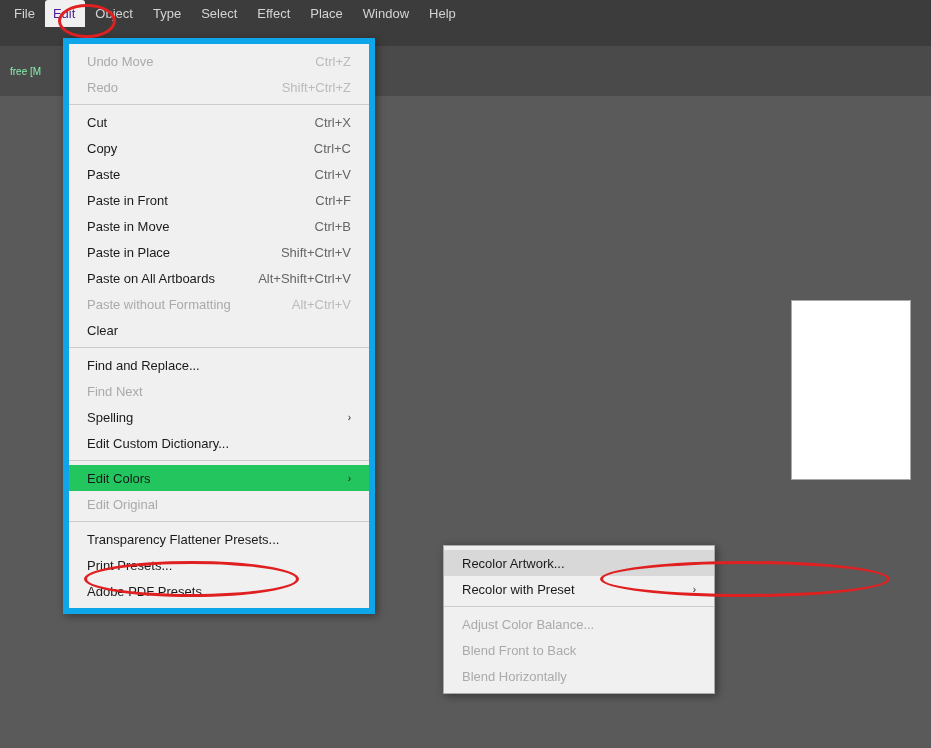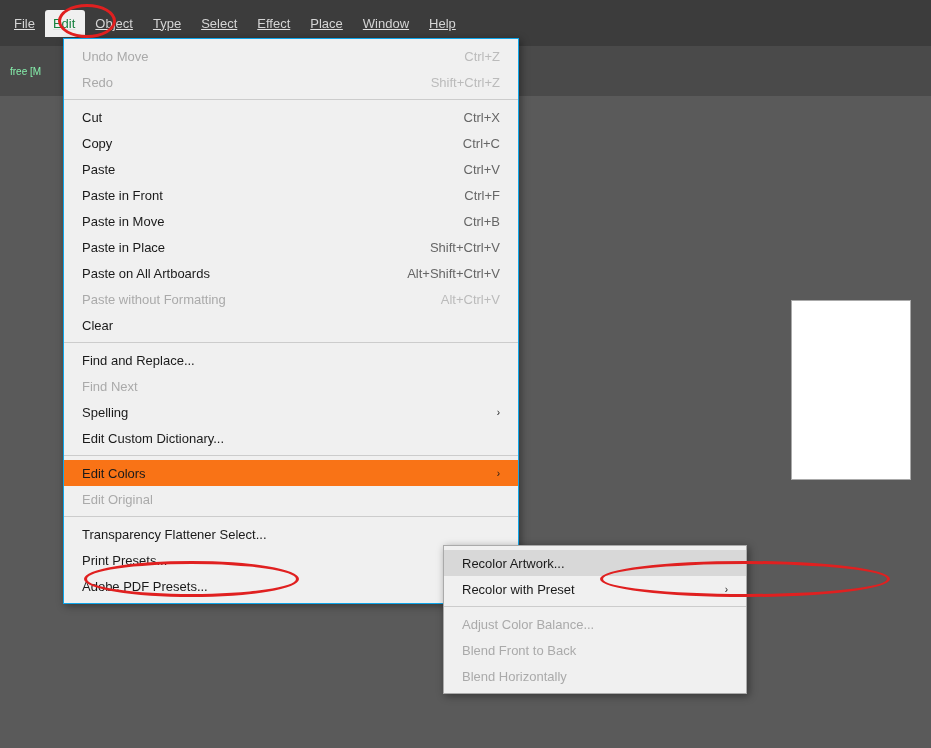--- a/index.html
+++ b/index.html
@@ -12,25 +12,24 @@
       color: #e0e0e0;
       overflow: hidden;
       position: relative;
     }
 
     
     .menubar {
       background: #3c3c3c;
       height: 46px;
       display: flex;
-      align-items: center;
+      align-items: flex-start;
       padding: 0 4px;
       position: relative;
       z-index: 10;
-      text-decoration: underline;
     }
     .menubar-item {
       padding: 6px 10px;
       color: #d4d4d4;
       cursor: pointer;
       border-radius: 3px;
       font-size: 13px;
     }
 
     
@@ -46,22 +45,22 @@
       font-size: 10px;
     }
 
     
     .dropdown-menu {
       position: absolute;
       top: 38px;
       left: 63px;
       background: #f0f0f0;
       color: #1a1a1a;
-      width: 456px;
-      border: 1px solid #0ea5e9;
+      width: 312px;
+      border: 6px solid #0ea5e9;
       box-shadow: 2px 2px 8px rgba(0,0,0,0.4);
       z-index: 100;
       padding: 4px 0;
     }
 
     .menu-item {
       display: flex;
       justify-content: space-between;
       align-items: center;
       padding: 5px 18px 5px 18px;
@@ -88,32 +87,32 @@
     }
 
     .menu-separator {
       height: 1px;
       background: #ccc;
       margin: 4px 0;
     }
 
     
     .menu-item.edit-colors-highlighted {
-      background: #f97316;
+      background: #22c55e;
       color: #1a1a1a;
     }
 
     
     .submenu {
       position: absolute;
       left: 443px;
       top: 545px;
       background: #f0f0f0;
       color: #1a1a1a;
-      width: 304px;
+      width: 272px;
       border: 1px solid #aaa;
       box-shadow: 2px 2px 8px rgba(0,0,0,0.4);
       z-index: 101;
       padding: 4px 0;
     }
     .submenu .menu-item {
       font-size: 13px;
     }
     .submenu .menu-item.recolor-highlighted {
       background: #d8d8d8;
@@ -136,21 +135,21 @@
       top: 300px;
       width: 120px;
       height: 180px;
       background: #fff;
       border: 1px solid #aaa;
     }
 
     
     .edit-menu-btn {
       background: #f0f0f0;
-      color: #15803d;
+      color: #4c1d95;
       border-radius: 3px 3px 0 0;
       padding-left: 8px;
     }
   </style>
 </head>
 <body>
 
 <div class="menubar">
   <div class="menubar-item">
     <span>File</span>
@@ -276,21 +275,21 @@
   </div>
 
   <div class="menu-item disabled">
     <span>Edit Original</span>
     <span class="shortcut"></span>
   </div>
 
   <div class="menu-separator"></div>
 
   <div class="menu-item">
-    <span>Transparency Flattener Select...</span>
+    <span>Transparency Flattener Presets...</span>
     <span class="shortcut"></span>
   </div>
 
   <div class="menu-item">
     <span>Print Presets...</span>
     <span class="shortcut"></span>
   </div>
 
   <div class="menu-item">
     <span>Adobe PDF Presets...</span>

